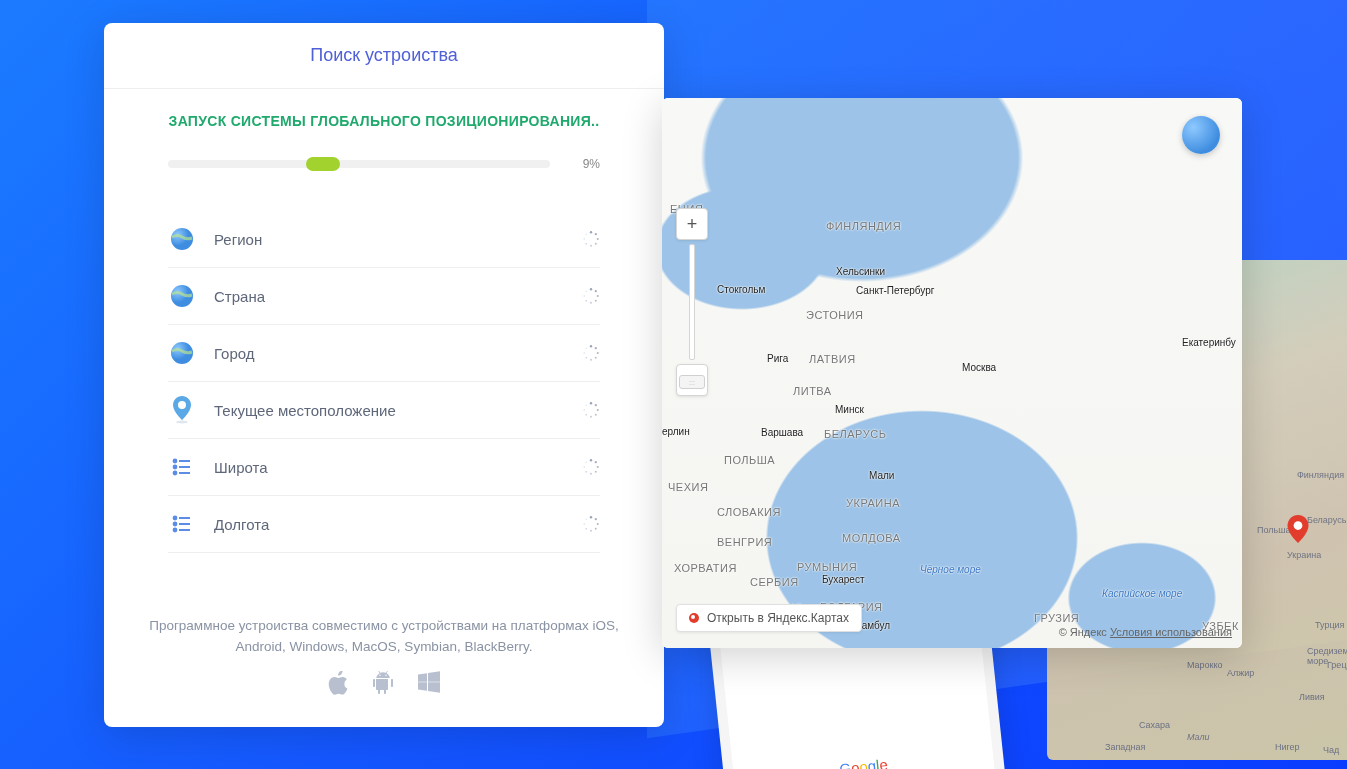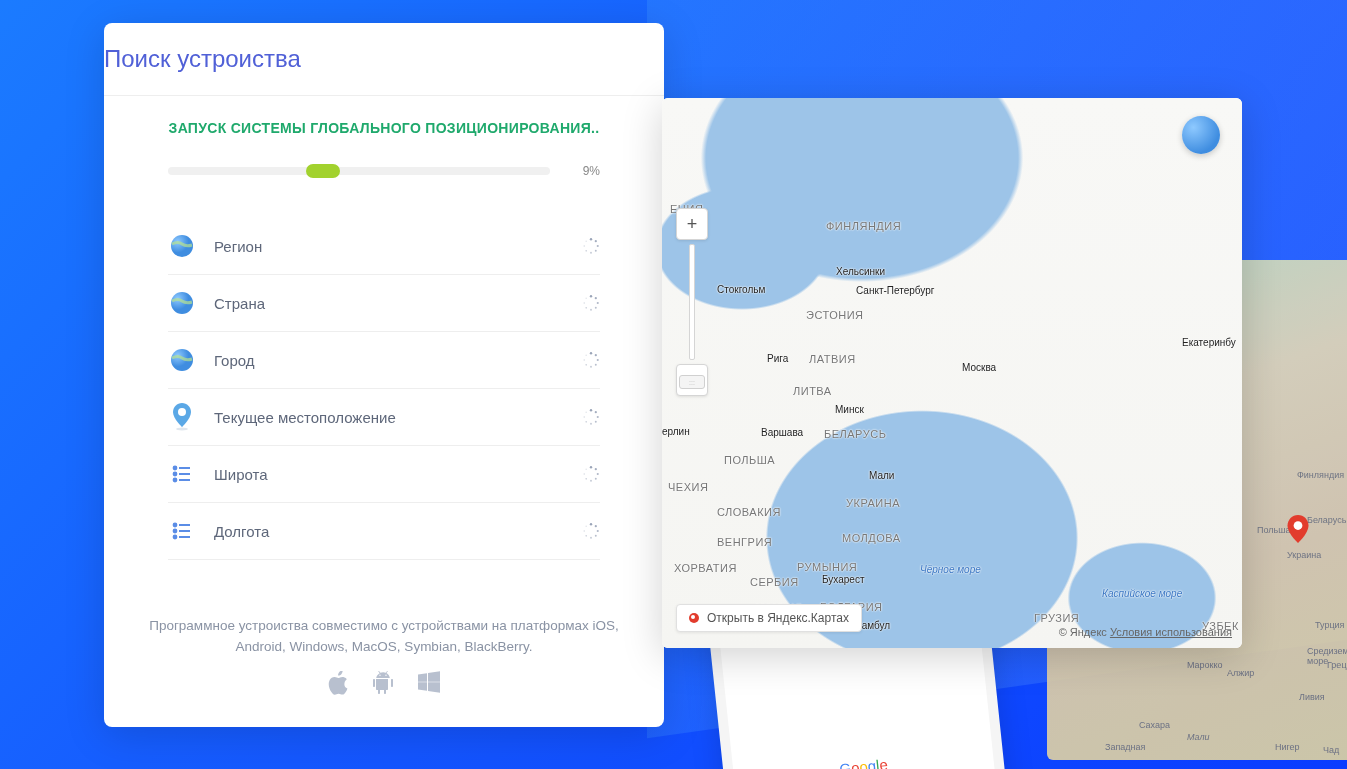--- a/index.html
+++ b/index.html
@@ -25,22 +25,22 @@
     background: #fff; border-radius: 34px; border: 10px solid #f5f5f5;
     transform: rotate(-6deg); box-shadow: 0 10px 30px rgba(0,0,0,0.15);
   }
   .main-panel {
     position: absolute; left: 104px; top: 23px; width: 560px; height: 704px;
     background: #fff; border-radius: 8px;
     box-shadow: 0 8px 40px rgba(0,0,0,0.15);
     display: flex; flex-direction: column;
   }
   .panel-header {
-    padding: 22px 0; text-align: left; border-bottom: 1px solid #eee;
-    color: #5060d7; font-size: 24px; font-weight: 500;
+    padding: 22px 0; text-align: center; border-bottom: 1px solid #eee;
+    color: #5060d7; font-size: 18px; font-weight: 500;
   }
   .panel-body { padding: 24px 64px 10px; flex:1; }
   .status-line {
     color: #1fa96c; font-weight: 700; font-size: 14px; text-align: center;
     letter-spacing: 0.3px;
   }
   .progress-row {
     display: flex; align-items: center; margin: 28px auto 40px;
     gap: 20px; width: 100%;
   }

